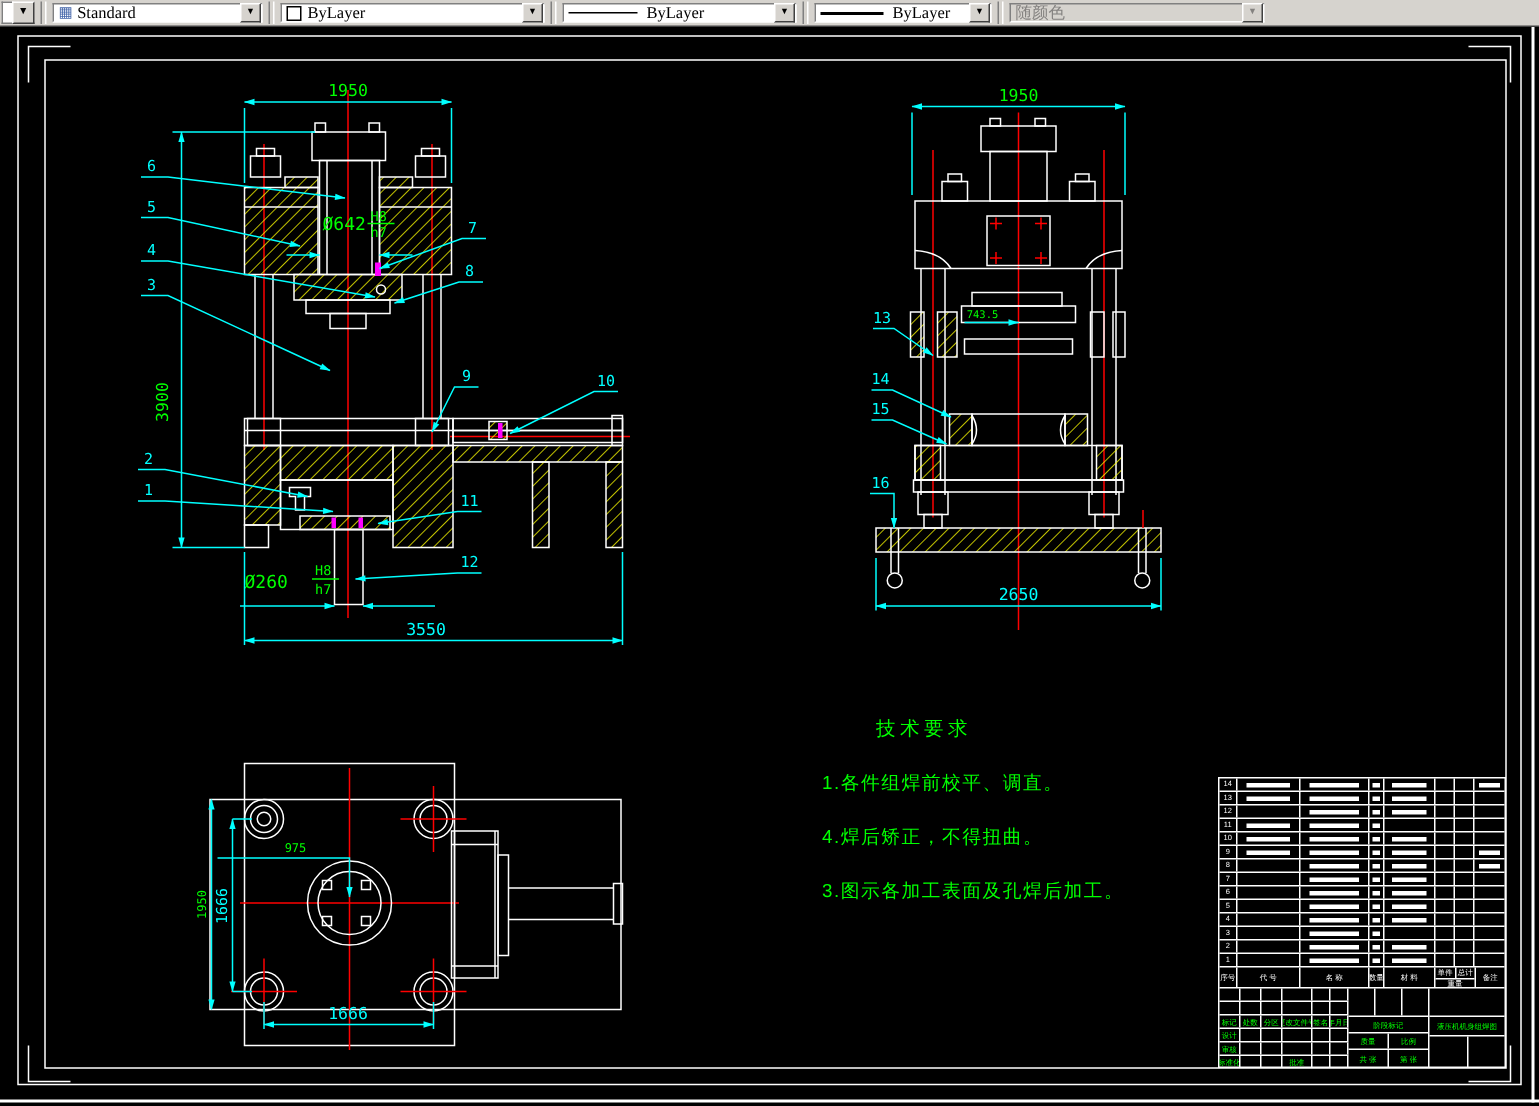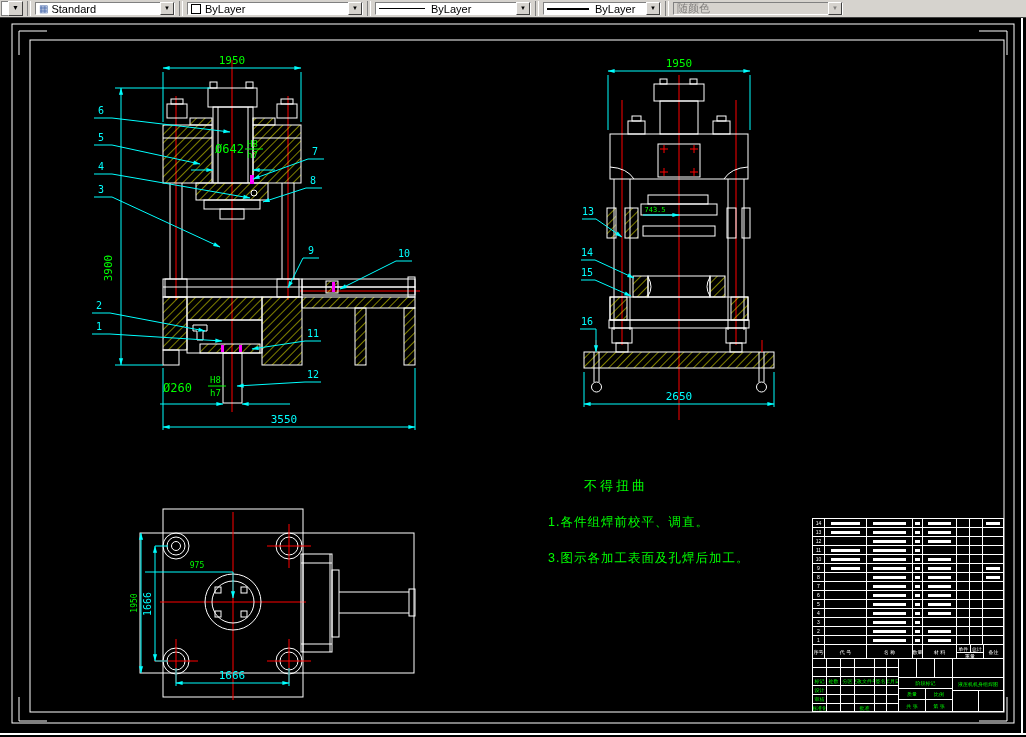--- a/index.html
+++ b/index.html
@@ -7,21 +7,21 @@
          font-family:"Liberation Sans",sans-serif;}
   
   .toolbar{position:absolute;top:0;left:0;width:1026px;height:17px;background:#d6d3ce;
            display:flex;align-items:center;z-index:5;border-bottom:1px solid #404040;}
   .tb-field-sliver{width:6px;height:13px;background:#fff;border:1px solid #808080;border-right:none;margin-left:1px;}
   .dd-btn{width:13px;height:13px;background:#d6d3ce;border:1px solid;border-color:#fff #404040 #404040 #fff;
           font-size:7px;line-height:11px;text-align:center;color:#000;}
   .tb-sep{width:2px;height:15px;border-left:1px solid #808080;border-right:1px solid #fff;margin:0 4px;}
   .combo{height:13px;background:#fff;border:1px solid;border-color:#808080 #fff #fff #808080;
          display:flex;align-items:center;font-size:11px;color:#000;padding-left:3px;box-sizing:border-box;}
-  .combo .val{flex:1;white-space:nowrap;overflow:hidden;}
+  .combo .val{flex:1;white-space:nowrap;overflow:hidden;font-family:Liberation Serif, serif;}
   .combo.disabled{background:#d6d3ce;color:#848280;}
   .swatch-icon{color:#4466aa;font-size:10px;margin-right:3px;line-height:10px;}
   .color-swatch{display:inline-block;width:8px;height:8px;background:#fff;border:1px solid #000;margin-right:4px;}
   .line-sample{display:inline-block;width:46px;height:1px;background:#000;margin-right:6px;}
   .line-sample.thick{height:2px;width:42px;}
   .dd-inner{width:12px;height:11px;background:#d6d3ce;border:1px solid;border-color:#fff #404040 #404040 #fff;
             font-size:6px;line-height:10px;text-align:center;color:#000;margin-left:2px;}
   .dd-inner.gray{color:#848280;}
   
   svg.draw{position:absolute;top:0;left:0;z-index:1;}
@@ -423,22 +423,23 @@
       <text x="151" y="604" transform="rotate(-90 151 604)" fill="#00ffff" font-size="10" text-anchor="middle">1666</text>
 
       <line class="c" x1="176" y1="668" x2="176" y2="686"></line>
       <line class="c" x1="289" y1="668" x2="289" y2="686"></line>
       <line class="c" x1="176" y1="683" x2="289" y2="683" marker-start="url(#aw)" marker-end="url(#aw)"></line>
       <text class="ct" x="232" y="679">1666</text>
     </g>
   </svg>
 
   <div class="tech">
-    <div class="tech-title">不得扭曲</div>
+    <div class="tech-title">技术要求</div>
     <div class="tech-item">1.各件组焊前校平、调直。</div>
+    <div class="tech-item">4.焊后矫正，不得扭曲。</div>
     <div class="tech-item">3.图示各加工表面及孔焊后加工。</div>
   </div>
 
   <div id="title-block">
     <div id="bom-rows">
         <div class="bom-row">
           <span class="bom-cell" style="width: 12px;">
             <span class="sn-txt">14</span>
           </span>
           <span class="bom-cell" style="width: 42px;">

